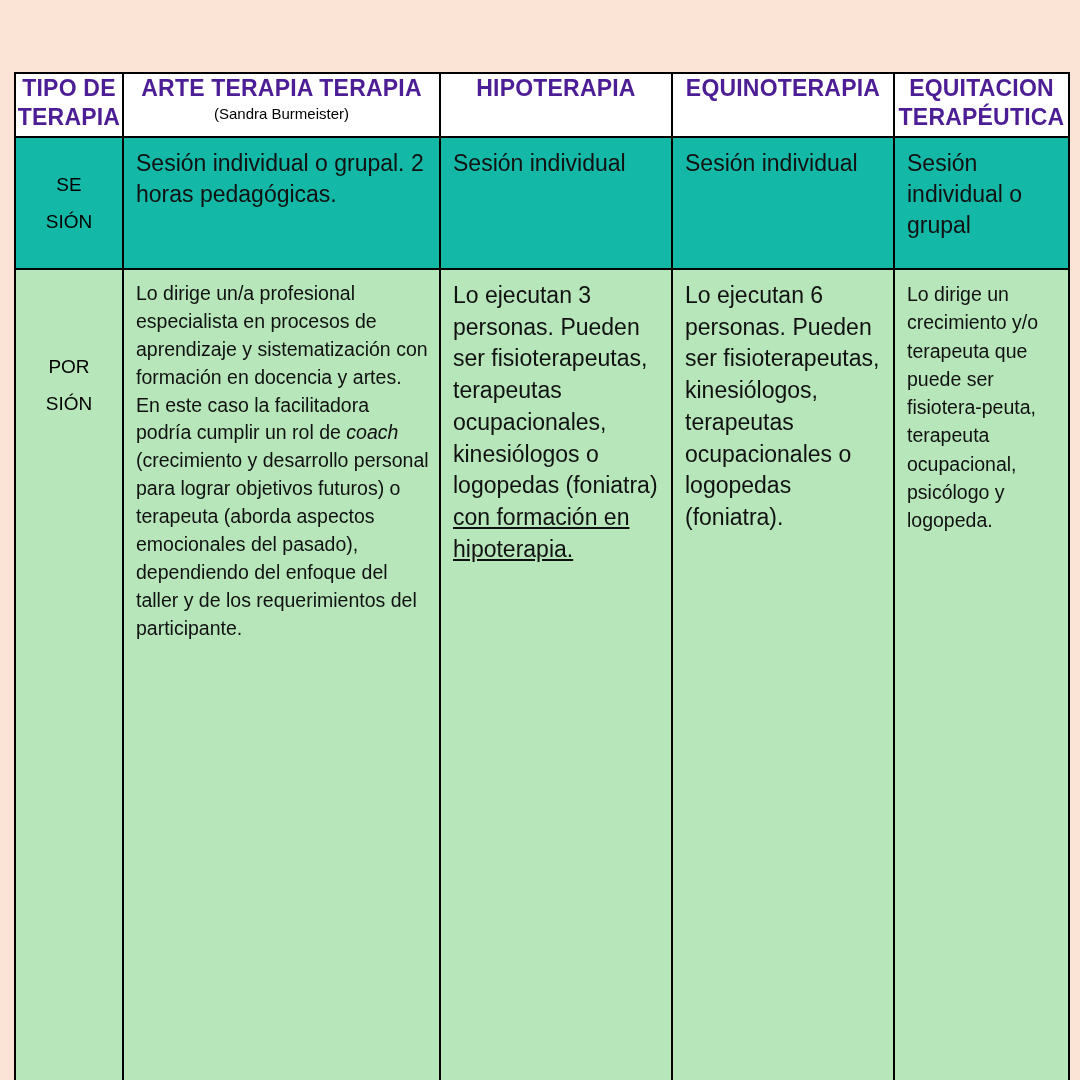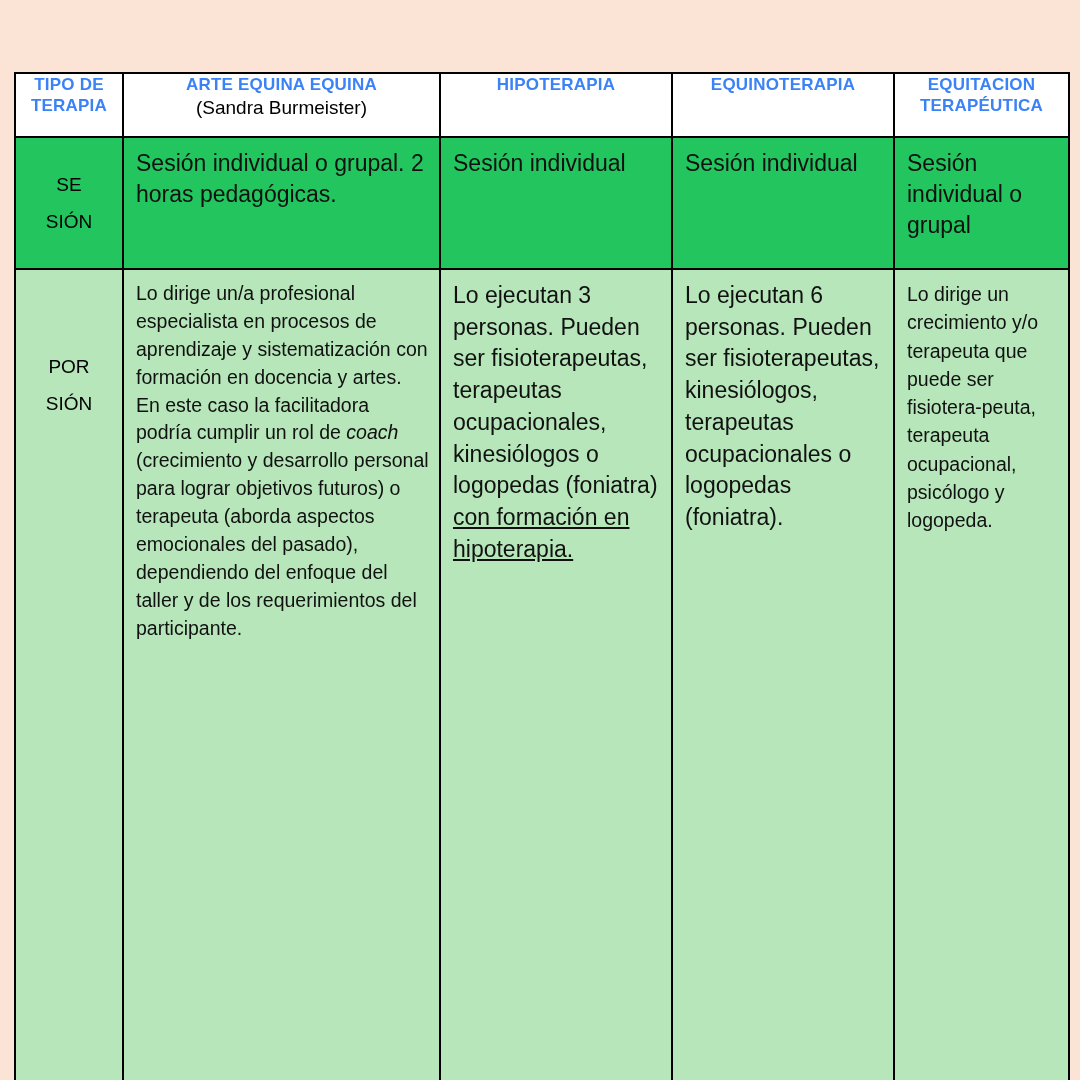--- a/index.html
+++ b/index.html
@@ -45,39 +45,39 @@
 
   
   .hdr-row th {
     background: #ffffff;
     text-align: center;
     padding: 8px 6px 10px 6px;
     height: 62px;
   }
   .hdr-main {
     font-weight: bold;
-    font-size: 17px;
+    font-size: 23px;
     line-height: 1.25;
-    color: #3b82f6;
+    color: #4c1d95;
     letter-spacing: 0.2px;
   }
   .hdr-sub {
     font-weight: normal;
-    font-size: 19px;
+    font-size: 15px;
     line-height: 1.3;
     color: #000;
     margin-top: 1px;
   }
   .hdr-left {
     text-align: center;
   }
 
   
   .sesion-row td {
-    background: #22c55e;
+    background: #14b8a6;
     height: 112px;
   }
   .sesion-row td.label-cell {
     text-align: center;
     vertical-align: middle;
     font-size: 19px;
     line-height: 1.95;
     padding: 6px 4px;
     color: #000;
   }
@@ -132,21 +132,21 @@
           <col class="c2">
           <col class="c3">
           <col class="c4">
       </colgroup>
       <thead>
         <tr class="hdr-row">
           <th>
             <div class="hdr-main hdr-left">TIPO DE TERAPIA</div>
           </th>
           <th>
-            <div class="hdr-main">ARTE EQUINA EQUINA</div>
+            <div class="hdr-main">ARTE TERAPIA TERAPIA</div>
             <div class="hdr-sub">(Sandra Burmeister)</div>
           </th>
           <th>
             <div class="hdr-main">HIPOTERAPIA</div>
           </th>
           <th>
             <div class="hdr-main">EQUINOTERAPIA</div>
           </th>
           <th>
             <div class="hdr-main">EQUITACION TERAPÉUTICA</div>

